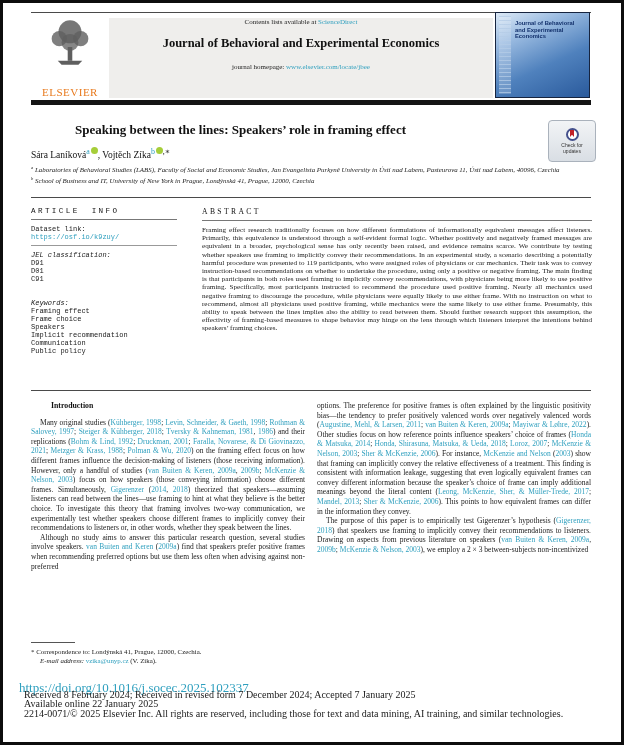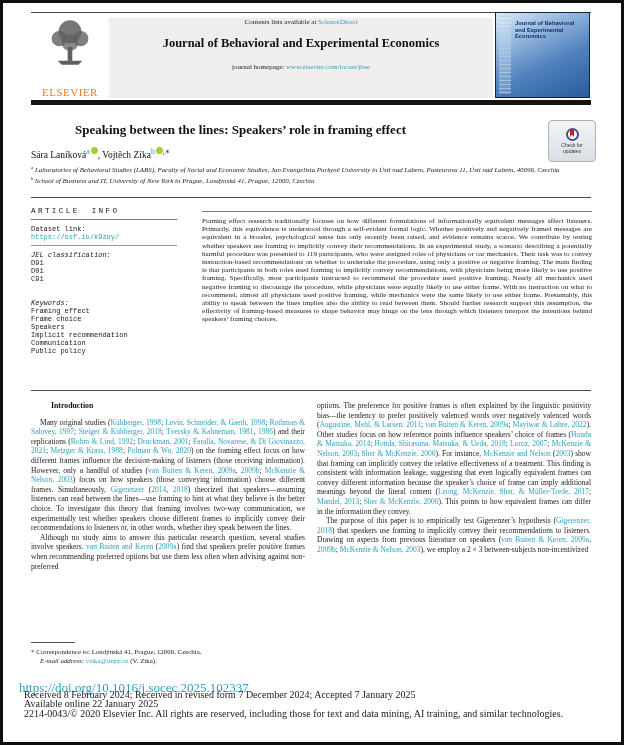--- a/index.html
+++ b/index.html
@@ -142,20 +142,21 @@
     <div class="info-label" style="margin-top:16px;">Keywords:</div>
     <div class="info-item">Framing effect</div>
     <div class="info-item">Frame choice</div>
     <div class="info-item">Speakers</div>
     <div class="info-item">Implicit recommendation</div>
     <div class="info-item">Communication</div>
     <div class="info-item">Public policy</div>
   </div>
 
   <div class="abs abs-col">
+    <div class="sec-heading">ABSTRACT</div>
     <div class="head-rule"></div>
     <div class="abstract-text">Framing effect research traditionally focuses on how different formulations of informationally equivalent messages affect listeners. Primarily, this equivalence is understood through a self-evident formal logic. Whether positively and negatively framed messages are equivalent in a broader, psychological sense has only recently been raised, and evidence remains scarce. We contribute by testing whether speakers use framing to implicitly convey their recommendations. In an experimental study, a scenario describing a potentially harmful procedure was presented to 119 participants, who were assigned roles of physicians or car mechanics. Their task was to convey instruction-based recommendations on whether to undertake the procedure, using only a positive or negative framing. The main finding is that participants in both roles used framing to implicitly convey recommendations, with physicians being more likely to use positive framing. Specifically, most participants instructed to recommend the procedure used positive framing. Nearly all mechanics used negative framing to discourage the procedure, while physicians were equally likely to use either frame. With no instruction on what to recommend, almost all physicians used positive framing, while mechanics were the same likely to use either frame. Presumably, this ability to speak between the lines implies also the ability to read between them. Should further research support this assumption, the effectivity of framing-based measures to shape behavior may hinge on the lens through which listeners interpret the intentions behind speakers’ framing choices.</div>
   </div>
 
   <div class="abs rule sect-rule"></div>
 
   <div class="abs col col-left">
     <h2>Introduction</h2>
     <p class="para indent"><span>Many original studies (</span><span class="lnk">Kühberger, 1998</span><span>; </span><span class="lnk">Levin, Schneider, &amp; Gaeth, 1998</span><span>; </span><span class="lnk">Rothman &amp; Salovey, 1997</span><span>; </span><span class="lnk">Steiger &amp; Kühberger, 2018</span><span>; </span><span class="lnk">Tversky &amp; Kahneman, 1981</span><span>, </span><span class="lnk">1986</span><span>) and their replications (</span><span class="lnk">Bohm &amp; Lind, 1992</span><span>; </span><span class="lnk">Druckman, 2001</span><span>; </span><span class="lnk">Faralla, Novarese, &amp; Di Giovinazzo, 2021</span><span>; </span><span class="lnk">Metzger &amp; Krass, 1988</span><span>; </span><span class="lnk">Polman &amp; Wu, 2020</span><span>) on the framing effect focus on how different frames influence the decision-making of listeners (those receiving information). However, only a handful of studies (</span><span class="lnk">van Buiten &amp; Keren, 2009a</span><span>, </span><span class="lnk">2009b</span><span>; </span><span class="lnk">McKenzie &amp; Nelson, 2003</span><span>) focus on how speakers (those conveying information) choose different frames. Simultaneously, </span><span class="lnk">Gigerenzer</span><span> (</span><span class="lnk">2014</span><span>, </span><span class="lnk">2018</span><span>) theorized that speakers—assuming listeners can read between the lines—use framing to hint at what they believe is the better choice. To investigate this theory that framing involves two-way communication, we experimentally test whether speakers choose different frames to implicitly convey their recommendations to listeners or, in other words, whether they speak between the lines.</span></p>
     <p class="para indent"><span>Although no study aims to answer this particular research question, several studies involve speakers. </span><span class="lnk">van Buiten and Keren</span><span> (</span><span class="lnk">2009a</span><span>) find that speakers prefer positive frames when recommending preferred options but use them less often when advising against non-preferred</span></p>
@@ -169,16 +170,16 @@
   <div class="abs rule fn-rule"></div>
   <div class="abs fn">
     <div>* Correspondence to: Londýnská 41, Prague, 12000, Czechia.</div>
     <div class="line2"><span class="it">E-mail address: </span><span class="lnk">vzika@unyp.cz</span><span> (V. Zíka).</span></div>
   </div>
 
   <div class="abs doi lnk">https://doi.org/10.1016/j.socec.2025.102337</div>
   <div class="abs meta">
     <div>Received 8 February 2024; Received in revised form 7 December 2024; Accepted 7 January 2025</div>
     <div>Available online 22 January 2025</div>
-    <div>2214-0043/© 2020 Elsevier Inc. All rights are reserved, including those for text and data mining, AI training, and similar technologies.</div>
+    <div>2214-0071/© 2025 Elsevier Inc. All rights are reserved, including those for text and data mining, AI training, and similar technologies.</div>
   </div>
 
 </div>
 
 </body></html>

